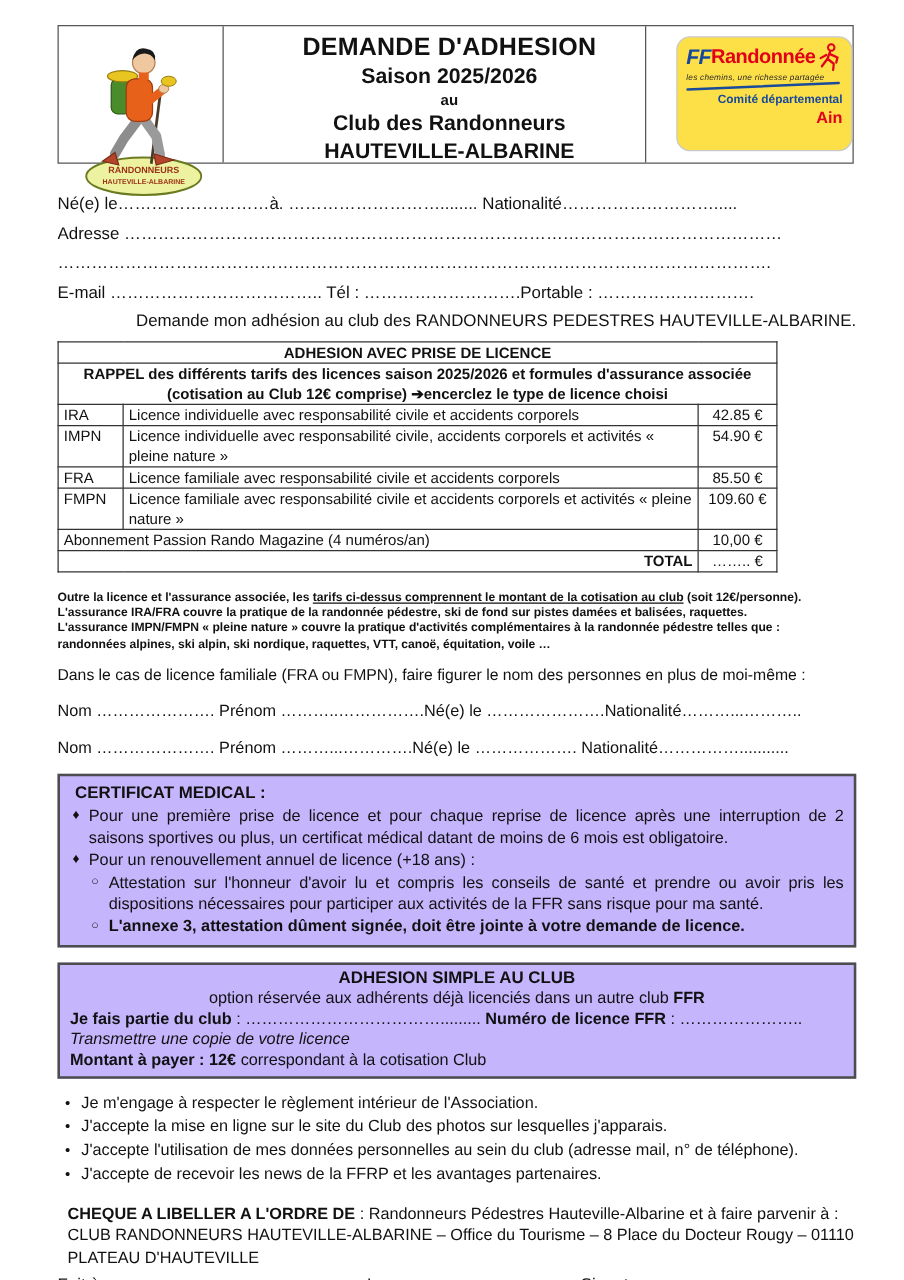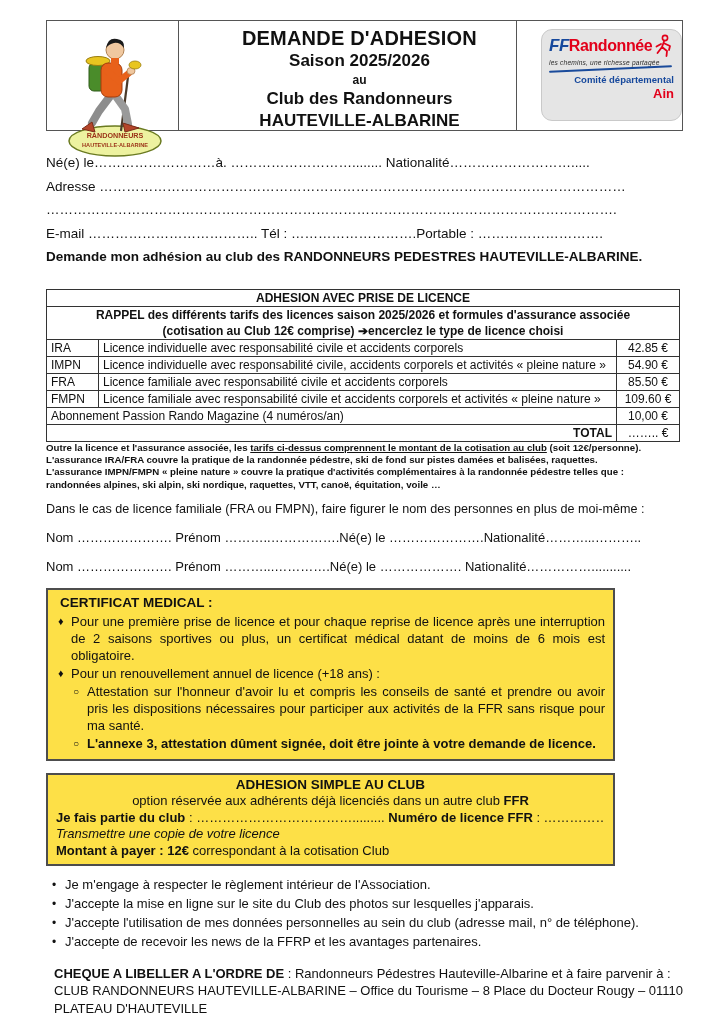--- a/index.html
+++ b/index.html
@@ -21,54 +21,54 @@
   .hcell-ffr { flex:1; display:flex; justify-content:center; padding-top:8px; }
 
   .club-logo-svg { position:absolute; top:6px; left:18px; width:100px; height:132px; z-index:3; }
 
   .title-line1 { font-size:20px; font-weight:bold; letter-spacing:0.2px; line-height:24px; }
   .title-line2 { font-size:17px; font-weight:bold; line-height:22px; }
   .title-line3 { font-size:12px; font-weight:bold; line-height:16px; }
   .title-line4 { font-size:17px; font-weight:bold; line-height:22px; }
   .title-line5 { font-size:17px; font-weight:bold; line-height:22px; }
 
-  .ffr-box { width:141px; height:92px; border:1px solid #c9c9c9; border-radius:11px; padding:7px 7px 4px 7px; background:#e5e5e5; }
+  .ffr-box { width:141px; height:92px; border:1px solid #c9c9c9; border-radius:11px; padding:7px 7px 4px 7px; background:#fde047; }
   .ffr-word { display:flex; align-items:flex-start; line-height:18px; }
   .ffr-ff { color:#16489c; font-weight:bold; font-size:17px; font-style:italic; letter-spacing:-0.5px; }
   .ffr-rando { color:#e2001a; font-weight:bold; font-size:16px; letter-spacing:-0.4px; }
   .ffr-man-svg { width:19px; height:24px; margin-left:2px; margin-top:-3px; }
   .ffr-tagline { font-size:6.6px; font-style:italic; color:#2a2a2a; margin-top:1px; letter-spacing:0.2px; }
   .ffr-swoosh { height:2px; background:#1a4b9b; border-radius:2px; transform:rotate(-2.5deg); margin:2px 2px 4px 0; }
   .ffr-comite { font-size:9.5px; color:#16489c; text-align:right; font-weight:bold; line-height:12px; }
   .ffr-dept { font-size:13px; color:#e2001a; text-align:right; font-weight:bold; line-height:15px; }
 
   
   .fline { font-size:13.5px; line-height:16px; margin-bottom:7.5px; white-space:nowrap; overflow:hidden; width:639px; }
-  .request-line { font-size:13.5px; font-weight:bold; text-align:left; margin:3px 0 25px 0; white-space:nowrap; }
-
-  
-  table.license { border-collapse:collapse; width:634px; margin-bottom:0; }
+  .request-line { font-size:13.5px; font-weight:normal; text-align:right; margin:3px 0 9px 0; white-space:nowrap; }
+
+  
+  table.license { border-collapse:collapse; width:576px; margin-bottom:15px; }
   table.license td { border:1px solid #333; padding:0 4px; font-size:12px; line-height:16px; vertical-align:top; }
   td.t-title { text-align:center; font-weight:bold; font-size:14px; line-height:17px; padding:1px 0; }
   td.t-sub { text-align:center; font-weight:bold; font-size:12.3px; line-height:15.5px; padding:1px 0 2px 0; }
   td.code { width:52px; padding-left:6px; white-space:nowrap; }
   td.desc { }
   td.price { width:63px; text-align:center; white-space:nowrap; }
   td.mag { padding-left:6px; }
   td.total-lbl { text-align:right; font-weight:bold; font-size:13px; padding-right:8px; }
 
   
   .notes { width:639px; font-size:9.7px; font-weight:bold; line-height:12.2px; margin-bottom:11px; }
   .notes .u { text-decoration:underline; }
 
   .family-intro { font-size:12.6px; margin-bottom:14px; }
   .member-line { font-size:13px; margin-bottom:14px; white-space:nowrap; overflow:hidden; width:639px; }
 
   
-  .box { border:2px solid #4d4d4d; width:569px; background:#fde047; }
+  .box { border:2px solid #4d4d4d; width:639px; background:#c4b5fd; }
   .medical-box { padding:4px 8px 6px 8px; margin-bottom:12px; margin-top:4px; }
   .med-title { font-size:13.5px; font-weight:bold; margin:1px 0 3px 4px; }
   .bullet-row { display:flex; margin-bottom:1px; }
   .bullet-marker { width:15px; flex:none; font-size:11px; line-height:17px; text-align:left; padding-left:2px; }
   .bullet-text { flex:1; font-size:13px; line-height:17px; text-align:justify; }
   .sub-row { margin-left:17px; }
   .sub-marker { width:14px; flex:none; font-size:10px; line-height:17px; }
   .bold { font-weight:bold; }
 
   .simple-box { padding:2px 8px 5px 8px; margin-bottom:11px; font-size:13px; line-height:16.5px; }

